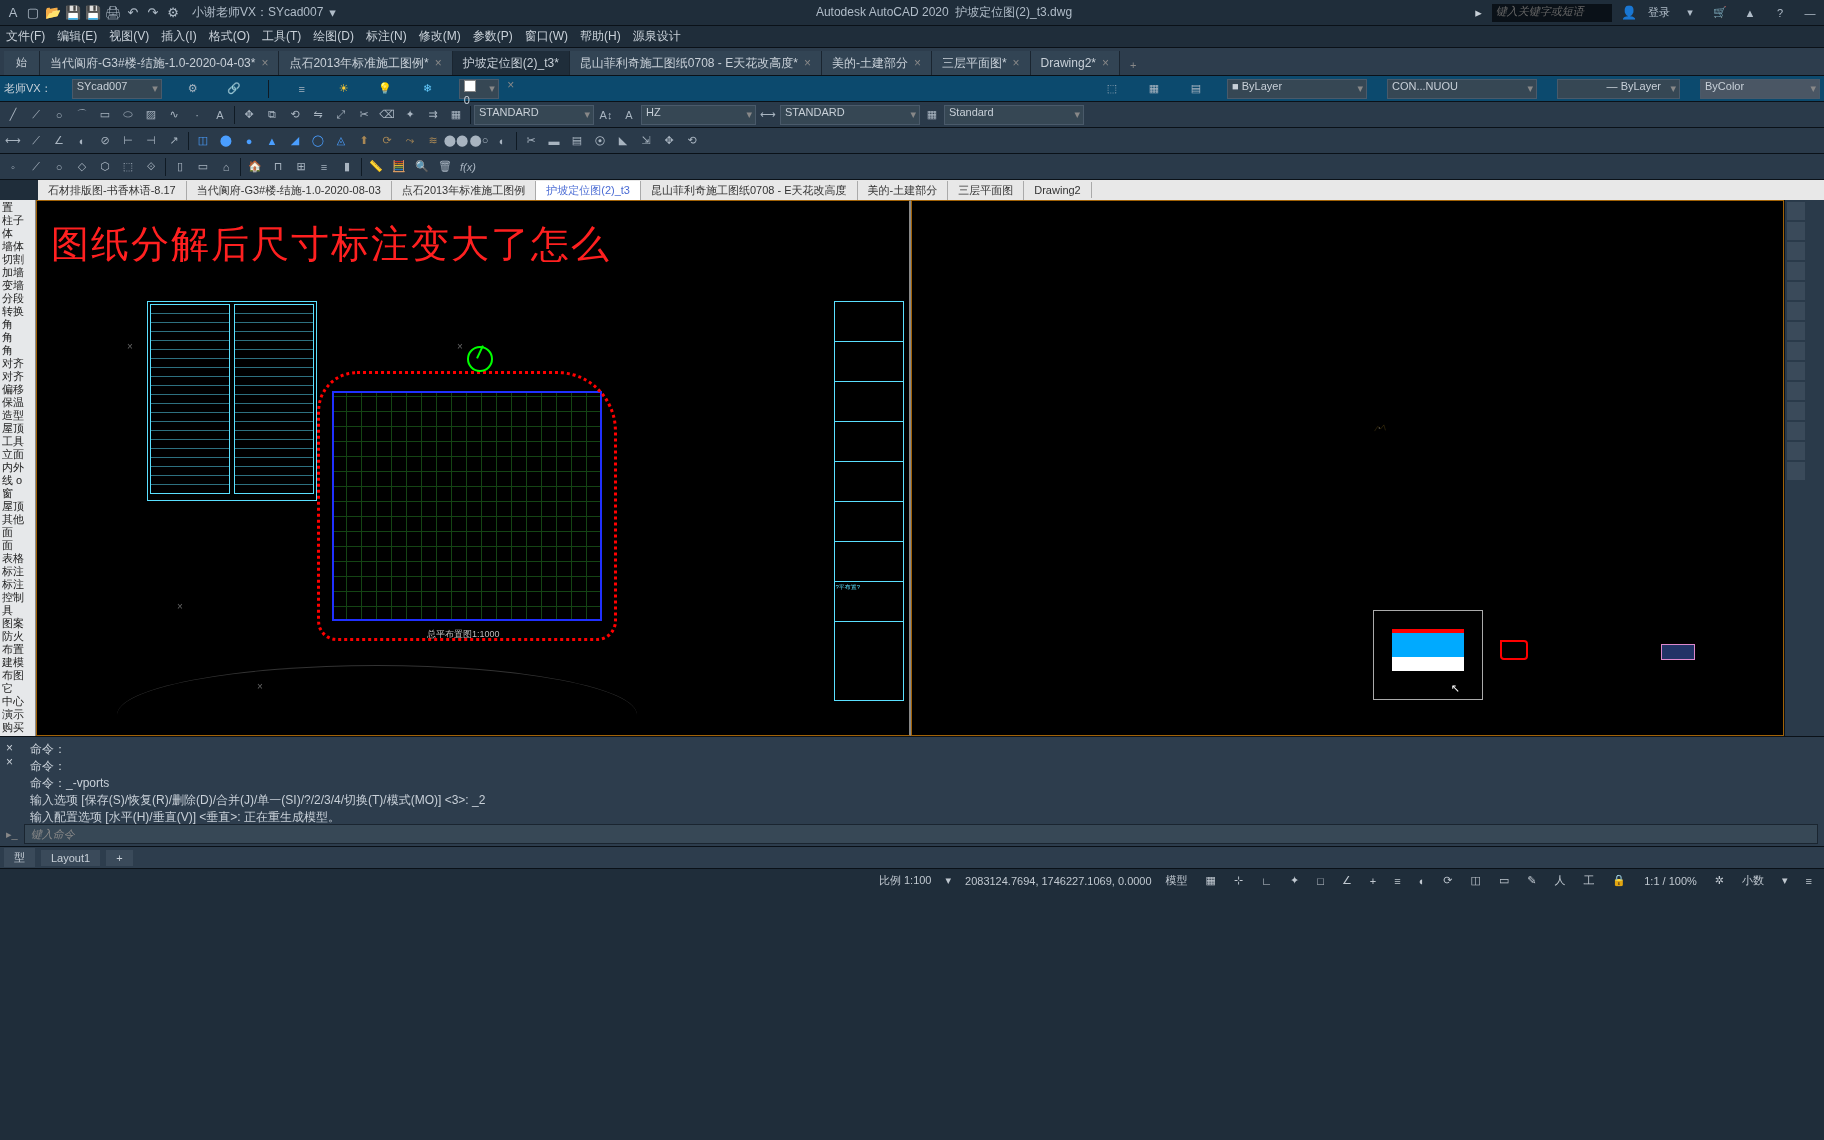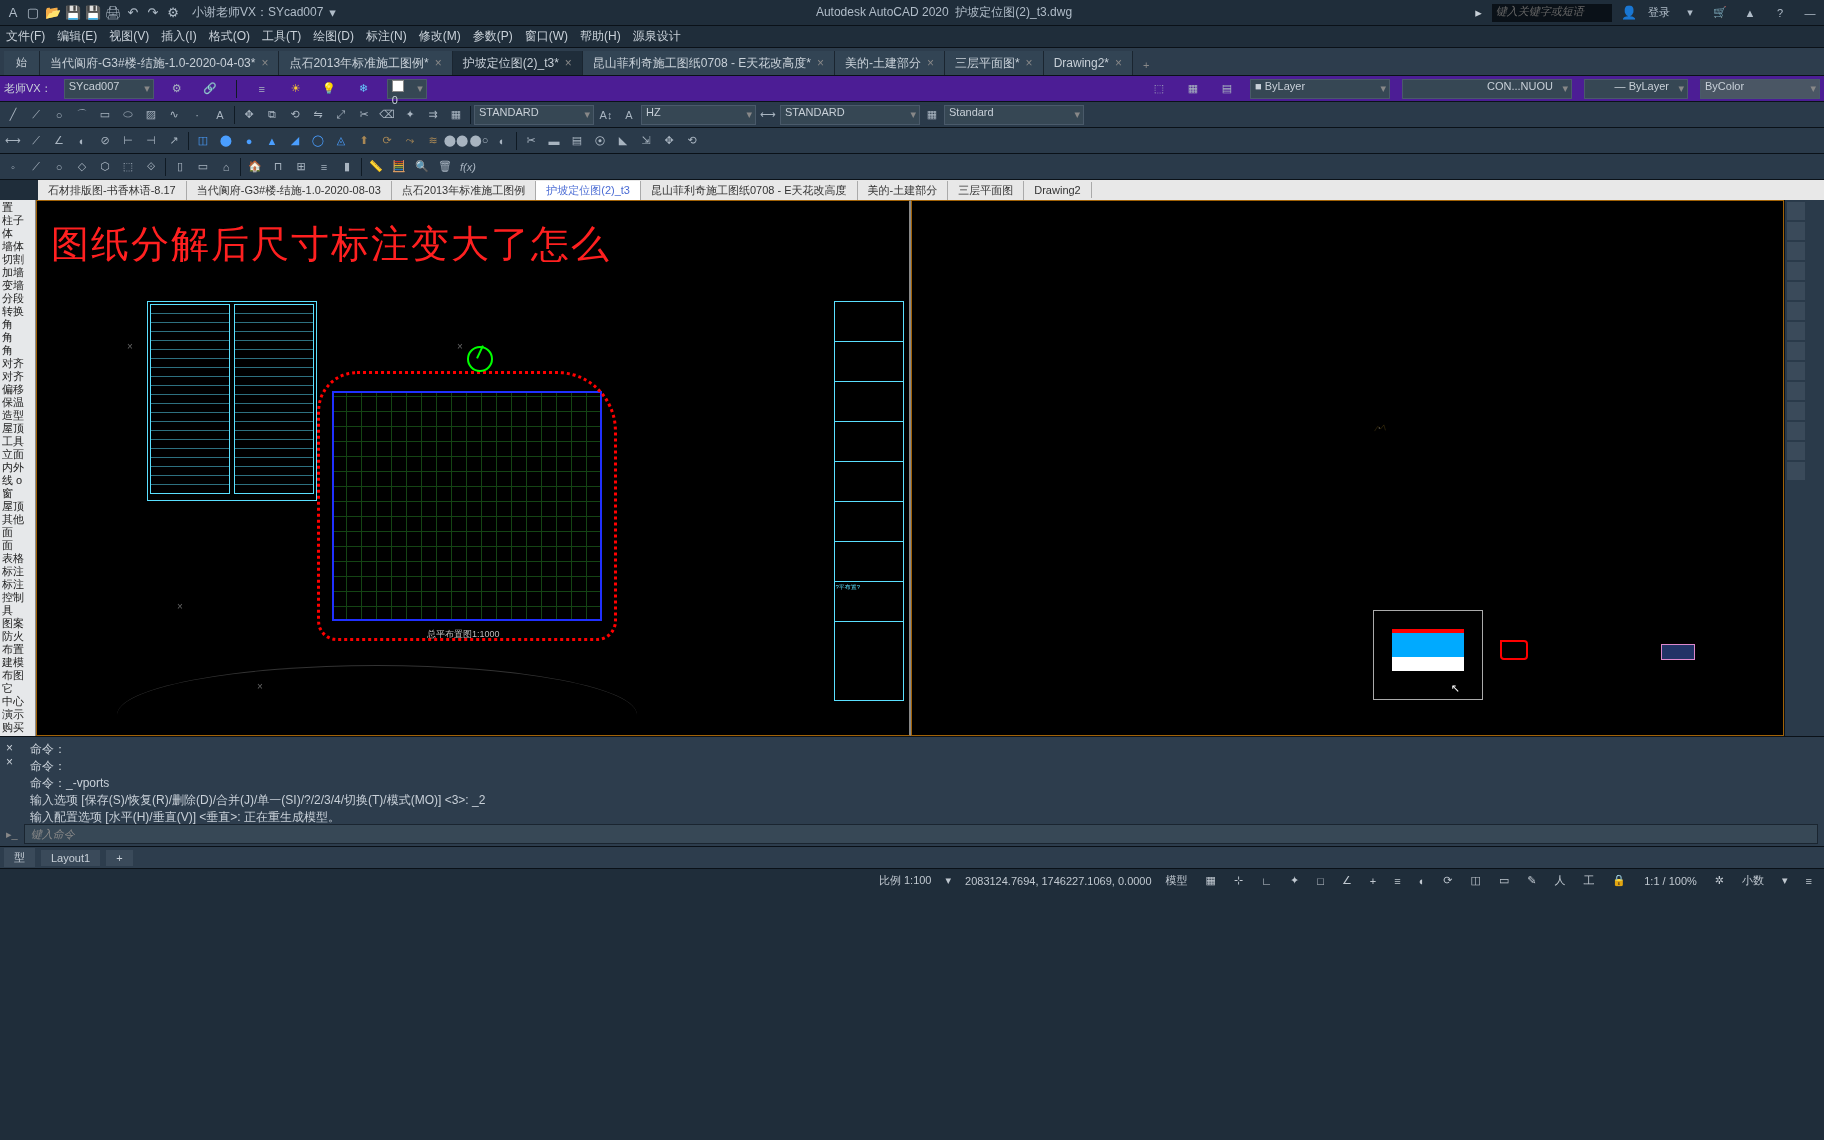--- a/index.html
+++ b/index.html
@@ -24,26 +24,26 @@
 .toolbar { background: #2a3a4a; border-bottom: 1px solid #0a1118; display: flex; align-items: center; padding: 1px 2px; gap: 1px; flex-wrap: nowrap; height: 26px; }
 .tool-btn { width: 22px; height: 22px; display: flex; align-items: center; justify-content: center; cursor: pointer; color: #a8b4c0; position: relative; }
 .tool-sep { width: 1px; height: 18px; background: #0f1a24; margin: 0 2px; }
 .tool-combo { background: #364754; border: 1px solid #4a5a6a; color: #c8d0d8; height: 20px; padding: 0 18px 0 4px; font-size: 11px; position: relative; }
 .tool-combo::after { content: "▾"; position: absolute; right: 3px; top: 2px; color: #888; }
 
 
 .doctabs { height: 28px; background: #2d3d4d; display: flex; align-items: flex-end; padding: 0 4px; border-bottom: 1px solid #0a1118; }
 .doctabs .start-tab { background: #324454; padding: 4px 12px; height: 24px; color: #c8d0d8; border-right: 1px solid #1a2530; }
 .doctabs .tab { background: #324454; padding: 4px 10px; height: 24px; color: #c8d0d8; display: flex; align-items: center; gap: 6px; border-right: 1px solid #1a2530; font-size: 12px; }
-.doctabs .tab.active { background: #1f2d3a; color: #c8d0d8; }
+.doctabs .tab.active { background: #1f2d3a; color: #c8d0d8; flex-direction: column; }
 .doctabs .tab .x { color: #888; cursor: pointer; }
 .doctabs .plus { padding: 4px 10px; color: #888; cursor: pointer; }
 
 
-.proprow { height: 26px; background: #4c1d95; border-bottom: 1px solid #0a1118; display: flex; align-items: center; padding: 0 4px; gap: 12px; }
+.proprow { height: 26px; background: #0c4a6e; border-bottom: 1px solid #0a1118; display: flex; align-items: center; padding: 0 4px; gap: 20px; }
 .layer-swatch { width: 12px; height: 12px; background: #fff; border: 1px solid #888; display: inline-block; }
 
 
 .vptab-strip { height: 20px; background: #e8e8e8; display: flex; align-items: center; font-size: 11px; color: #333; margin-left: 38px; }
 .vptab { padding: 2px 10px; border-right: 1px solid #aaa; cursor: pointer; white-space: nowrap; }
 .vptab.active { background: #fff; color: #4a6bd4; }
 
 
 .main { display: flex; height: 536px; background: #000; position: relative; }
 .left-tools { width: 36px; background: #e6e8ea; display: flex; flex-direction: column; font-size: 11px; color: #222; overflow: hidden; border-right: 1px solid #888; }
@@ -205,22 +205,22 @@
   <span class="tool-btn">≡</span>
   <span class="tool-btn" style="color:#ffcc33">☀</span>
   <span class="tool-btn" style="color:#ffcc33">💡</span>
   <span class="tool-btn" style="color:#66ccff">❄</span>
   <div class="tool-combo" style="width:40px"><span class="layer-swatch"></span> <span>0</span></div>
   <div style="flex:1"></div>
   <span class="tool-btn">⬚</span>
   <span class="tool-btn">▦</span>
   <span class="tool-btn">▤</span>
   <div class="tool-combo" style="width:140px">■ <span>ByLayer</span></div>
-  <div class="tool-combo" style="width:170px;text-align:right">CON...NUOU</div>
-  <div class="tool-combo" style="width:104px;text-align:right">— <span>ByLayer</span></div>
+  <div class="tool-combo" style="width:150px;">CON...NUOU</div>
+  <div class="tool-combo" style="width:123px;text-align:right">— <span>ByLayer</span></div>
   <div class="tool-combo" style="width:120px;background:#4a5664">ByColor</div>
 </div>
 
 <div class="toolbar">
   <span class="tool-btn">╱</span>
   <span class="tool-btn">⟋</span>
   <span class="tool-btn">○</span>
   <span class="tool-btn">⌒</span>
   <span class="tool-btn">▭</span>
   <span class="tool-btn">⬭</span>

